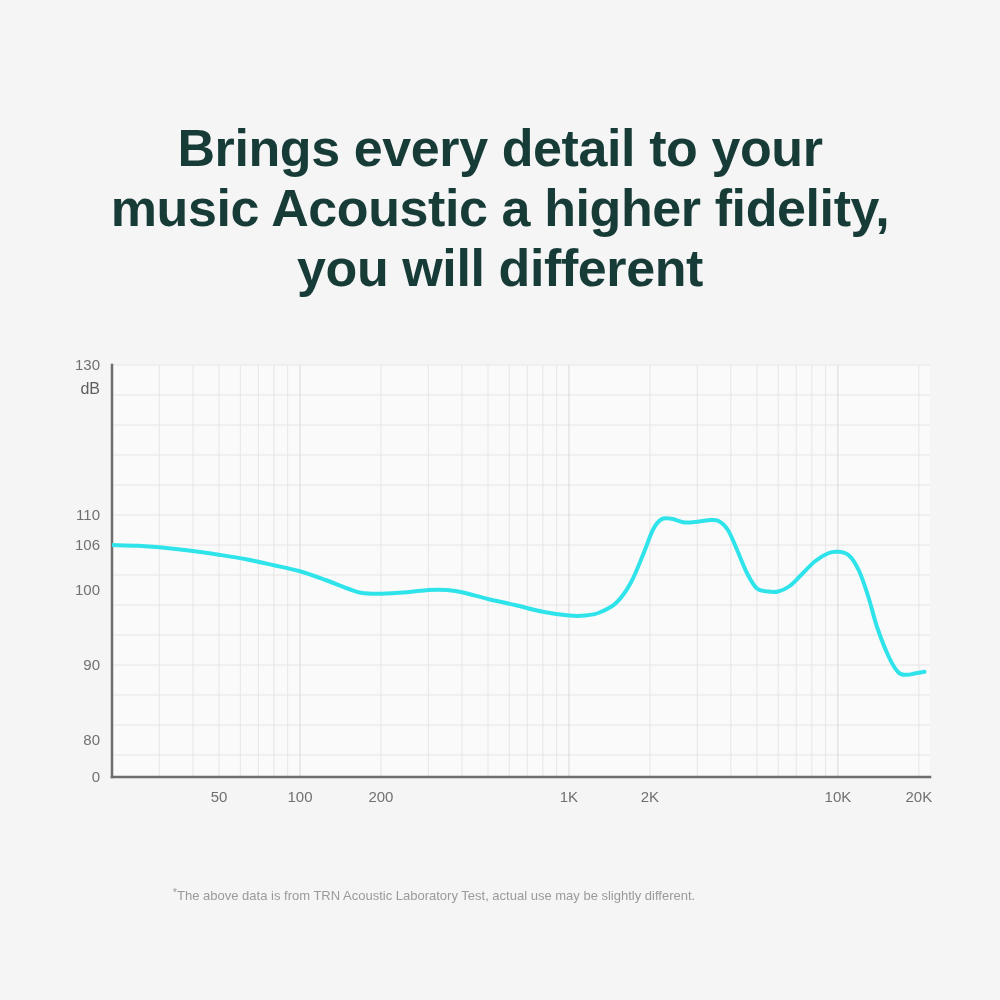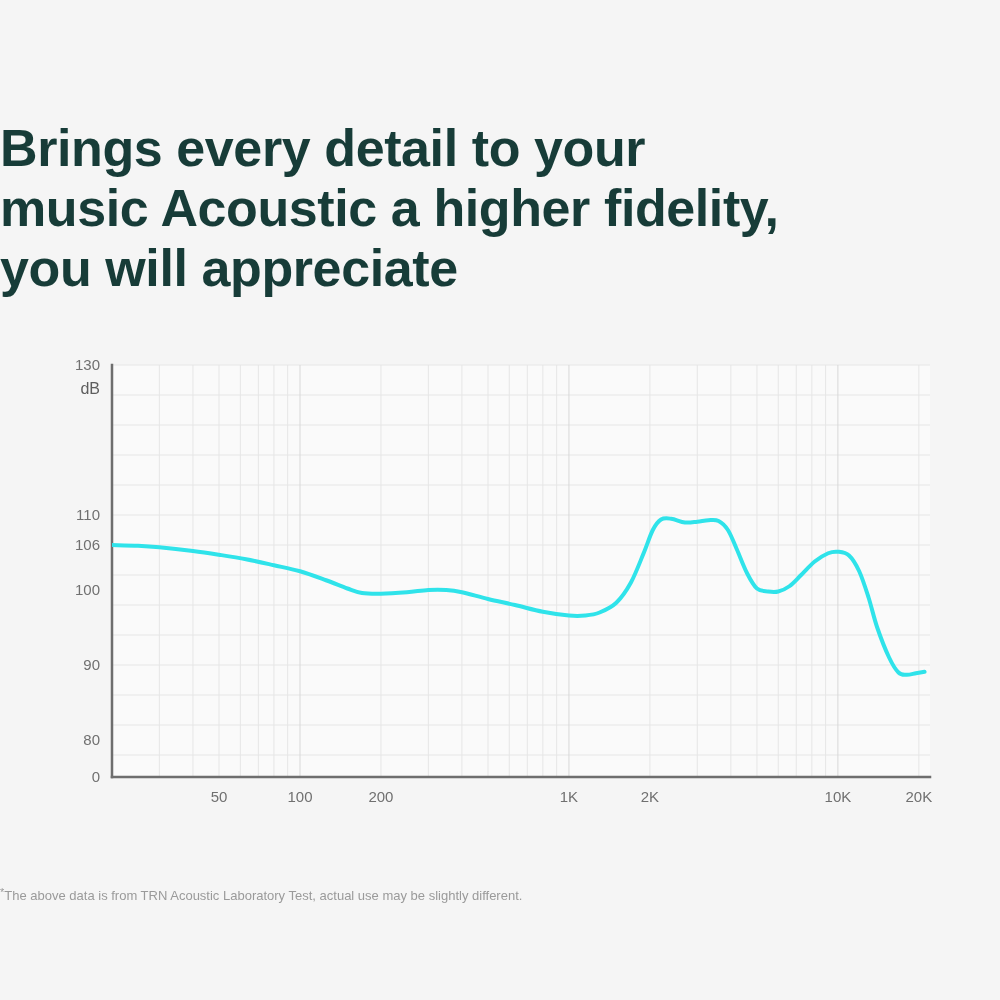--- a/index.html
+++ b/index.html
@@ -21,21 +21,21 @@
     height: 1000px;
     background: #f5f5f5;
   }
 
   
   #headline {
     position: absolute;
     left: 0;
     top: 118px;
     width: 1000px;
-    text-align: left;
+    text-align: center;
     color: #173c38;
     font-size: 52px;
     font-weight: 700;
     line-height: 60px;
     letter-spacing: -0.4px;
     font-family: "Liberation Sans", sans-serif;
   }
   #headline .hl-line {
     display: block;
     white-space: nowrap;
@@ -54,41 +54,41 @@
     left: 0;
     top: 0;
   }
 
   
   #footnote {
     position: absolute;
     left: 0;
     top: 884px;
     width: 868px;
-    text-align: left;
+    text-align: center;
     color: #9a9a9a;
     font-size: 13px;
     line-height: 16px;
     font-family: "Liberation Sans", sans-serif;
     white-space: nowrap;
   }
   #footnote .star {
     font-size: 11px;
     vertical-align: 4px;
   }
 </style>
 </head>
 <body>
 
 <div id="page">
 
   <div id="headline">
     <span class="hl-line">Brings every detail to your</span>
     <span class="hl-line">music Acoustic a higher fidelity,</span>
-    <span class="hl-line">you will appreciate</span>
+    <span class="hl-line">you will different</span>
   </div>
 
   <div id="chart-block">
     <svg id="chart-svg" width="1000" height="1000" viewBox="0 0 1000 1000">
       <clipPath id="plotclip">
           <rect x="112" y="359" width="818" height="418"></rect>
         </clipPath>
         <g id="grid-minor-v">
           <rect x="112" y="365" width="818" height="412" fill="#fafafa"></rect>
           <line x1="112" y1="365" x2="112" y2="777" stroke="#e6e6e6" stroke-width="1"></line>

